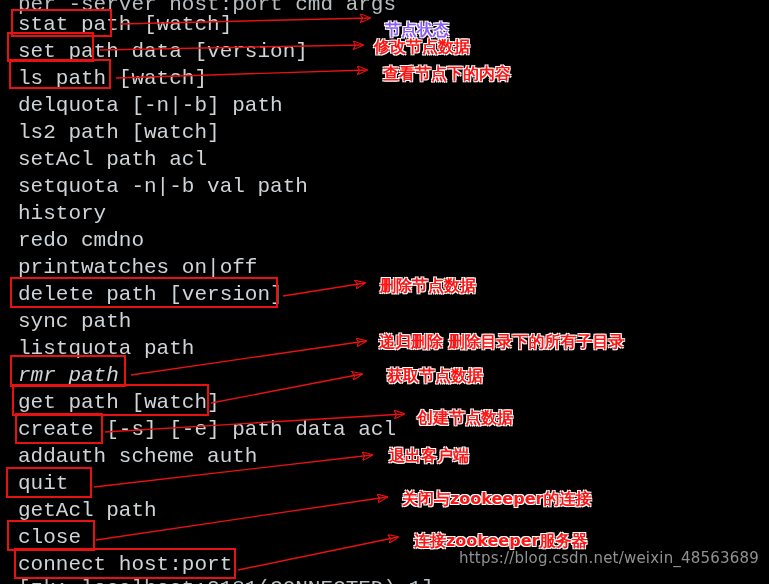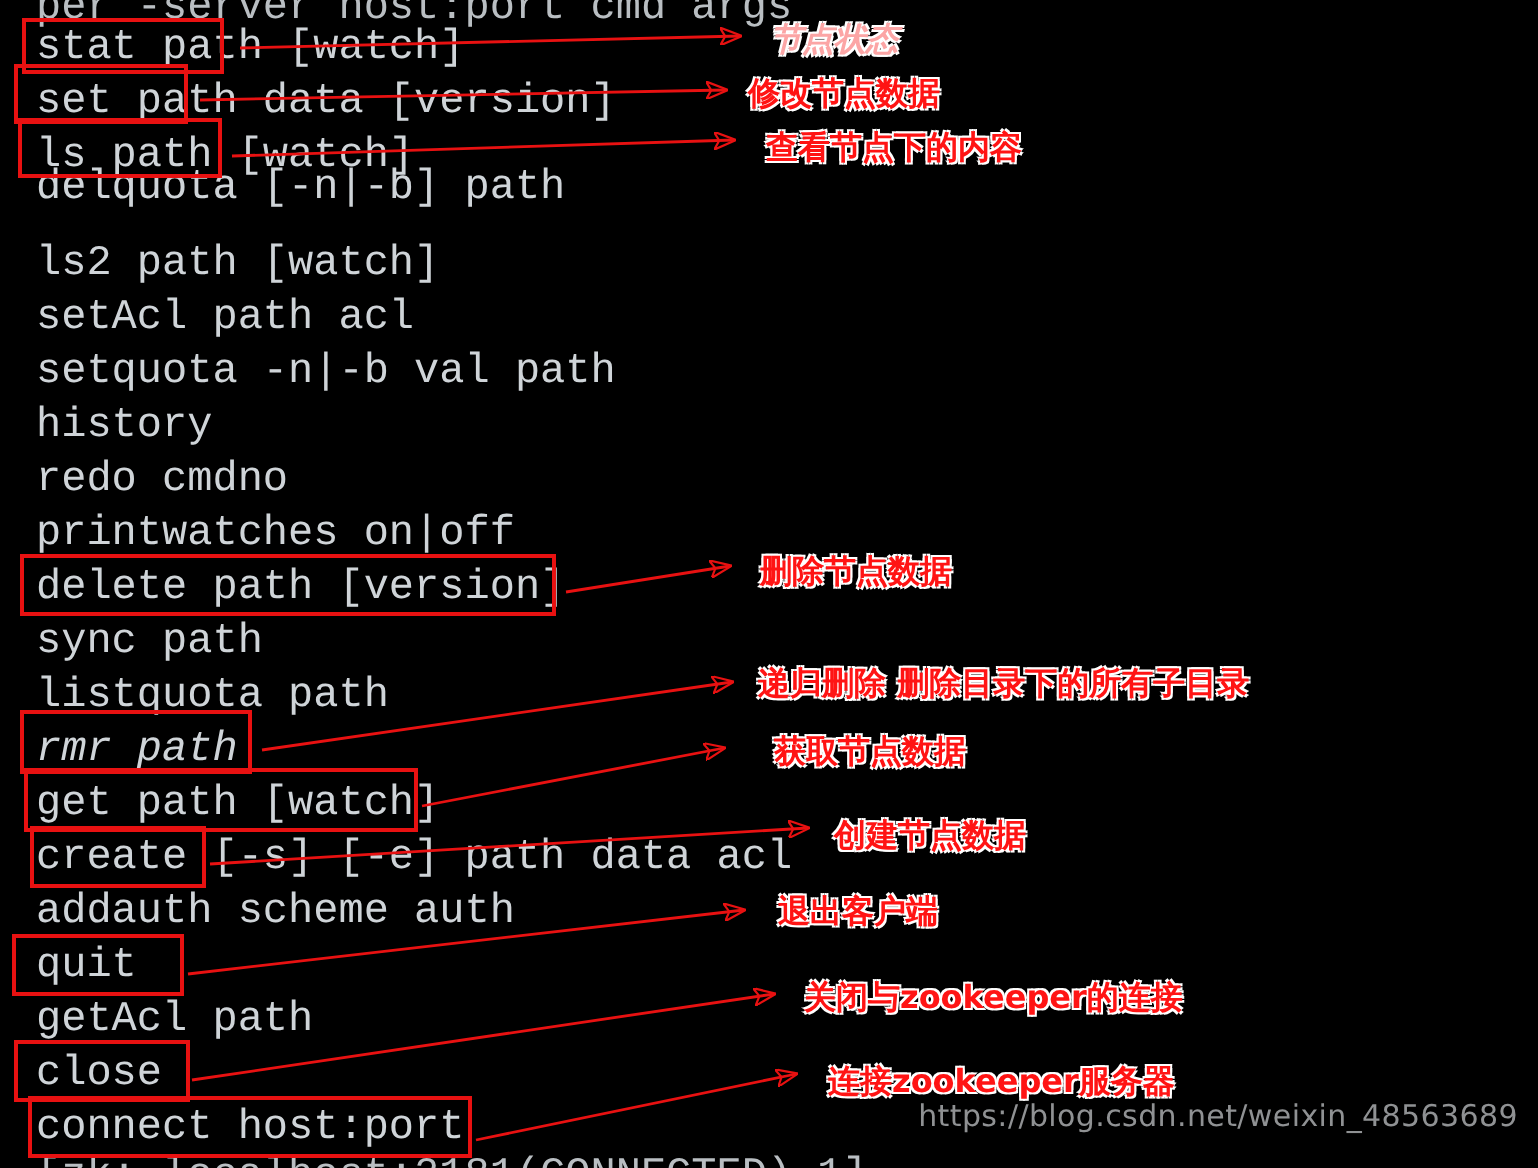--- a/index.html
+++ b/index.html
@@ -83,21 +83,21 @@
 </head>
 <body>
 
 <div id="screen">
 
   <div id="terminal">
       <div class="term-line clip-top" style="top: -6px;">per -server host:port cmd args</div>
       <div class="term-line" style="top: 14px;">stat path [watch]</div>
       <div class="term-line" style="top: 41px;">set path data [version]</div>
       <div class="term-line" style="top: 68px;">ls path [watch]</div>
-      <div class="term-line" style="top: 84px;">delquota [-n|-b] path</div>
+      <div class="term-line" style="top: 95px;">delquota [-n|-b] path</div>
       <div class="term-line" style="top: 122px;">ls2 path [watch]</div>
       <div class="term-line" style="top: 149px;">setAcl path acl</div>
       <div class="term-line" style="top: 176px;">setquota -n|-b val path</div>
       <div class="term-line" style="top: 203px;">history</div>
       <div class="term-line" style="top: 230px;">redo cmdno</div>
       <div class="term-line" style="top: 257px;">printwatches on|off</div>
       <div class="term-line" style="top: 284px;">delete path [version]</div>
       <div class="term-line" style="top: 311px;">sync path</div>
       <div class="term-line" style="top: 338px;">listquota path</div>
       <div class="term-line" style="top: 365px; font-style: italic;">rmr path</div>
@@ -137,21 +137,21 @@
       <div class="hl-box" style="left: 9px; top: 59px; width: 102px; height: 30px; border-color: rgb(232, 17, 17);"></div>
       <div class="hl-box" style="left: 10px; top: 277px; width: 268px; height: 31px; border-color: rgb(232, 17, 17);"></div>
       <div class="hl-box" style="left: 10px; top: 355px; width: 116px; height: 32px; border-color: rgb(232, 17, 17);"></div>
       <div class="hl-box" style="left: 12px; top: 384px; width: 197px; height: 32px; border-color: rgb(232, 17, 17);"></div>
       <div class="hl-box" style="left: 15px; top: 413px; width: 88px; height: 31px; border-color: rgb(232, 17, 17);"></div>
       <div class="hl-box" style="left: 6px; top: 467px; width: 86px; height: 31px; border-color: rgb(232, 17, 17);"></div>
       <div class="hl-box" style="left: 7px; top: 520px; width: 88px; height: 31px; border-color: rgb(232, 17, 17);"></div>
       <div class="hl-box" style="left: 14px; top: 548px; width: 222px; height: 31px; border-color: rgb(232, 17, 17);"></div>
     </div>
   <div id="ann-layer">
-      <div class="ann" style="left: 385px; top: 11px; color: #fca5a5; font-style: italic;">节点状态</div>
+      <div class="ann" style="left: 385px; top: 21px; color: #8b5cf6;">节点状态</div>
       <div class="ann" style="left: 374px; top: 38px; color: rgb(255, 20, 20);">修改节点数据</div>
       <div class="ann" style="left: 383px; top: 65px; color: rgb(255, 20, 20);">查看节点下的内容</div>
       <div class="ann" style="left: 380px; top: 277px; color: rgb(255, 20, 20);">删除节点数据</div>
       <div class="ann" style="left: 379px; top: 333px; color: rgb(255, 20, 20);">递归删除 删除目录下的所有子目录</div>
       <div class="ann" style="left: 373px; top: 367px; color: rgb(255, 20, 20); padding-left: 14px;">获取节点数据</div>
       <div class="ann" style="left: 417px; top: 409px; color: rgb(255, 20, 20);">创建节点数据</div>
       <div class="ann" style="left: 389px; top: 447px; color: rgb(255, 20, 20);">退出客户端</div>
       <div class="ann" style="left: 402px; top: 490px; color: rgb(255, 20, 20);">关闭与zookeeper的连接</div>
       <div class="ann" style="left: 414px; top: 532px; color: rgb(255, 20, 20);">连接zookeeper服务器</div>
     </div>

